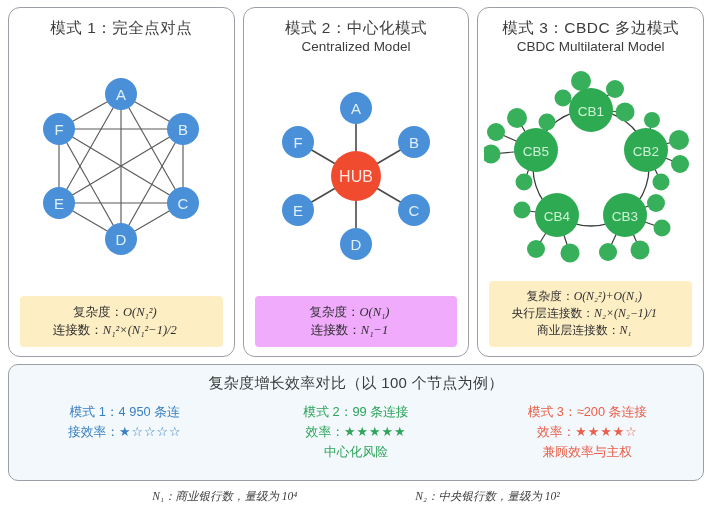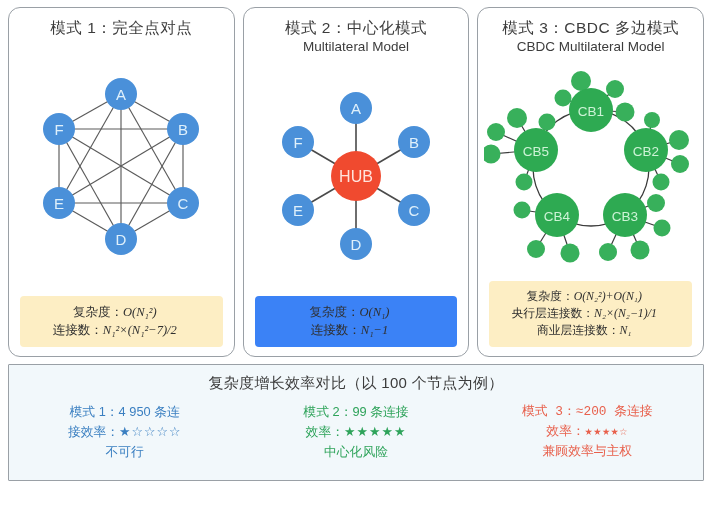--- a/index.html
+++ b/index.html
@@ -50,46 +50,46 @@
     width: calc(100% - 22px);
     margin: 0 auto 9px auto;
     border-radius: 4px;
     padding: 7px 17px 8px 4px;
     text-align: center;
     line-height: 1.45;
     font-size: 12.5px;
     color: #2f2f2f;
   }
   .formula.cream { background: #fdeec4; }
-  .formula.blue  { background: #3b82f6; }
+  .formula.blue  { background: #f0abfc; }
   .formula .row { white-space: nowrap; }
   .v { font-style: italic; font-family: "Liberation Serif", "DejaVu Serif", serif; }
 
   
   .compare {
     position: absolute;
     left: 8px; top: 364px;
     width: 696px; height: 117px;
     background: #f2f8fb;
     border: 1.4px solid #9aa0a6;
-    border-radius: 1px;
+    border-radius: 10px;
     padding-top: 9px;
   }
   .compare .head {
     text-align: center;
     font-size: 15px;
     color: #3c3c3c;
     letter-spacing: 0.3px;
   }
   .cols { display: flex; margin-top: 9px; }
   .col { flex: 1 1 0; text-align: center; line-height: 1.55; font-size: 12.8px; }
   .col .l1, .col .l2, .col .l3 { white-space: nowrap; }
   .col.c1 { color: #3a7fc1; }
   .col.c2 { color: #2ea35a; }
-  .col.c3 { color: #e8604c; font-family: Liberation Mono, monospace; }
+  .col.c3 { color: #e8604c; }
   .stars { letter-spacing: 1px; }
 
   
   .foot {
     position: absolute; left: 0; top: 489px; width: 712px;
     display: flex; justify-content: center; gap: 118px;
     font-size: 11.5px; color: #3c3c3c;
   }
   .foot span { white-space: nowrap; }
 
@@ -141,28 +141,28 @@
             <text x="38" y="63" text-anchor="middle" font-size="15" fill="#dff0fb">F</text>
           </g>
         </svg>
       </div>
 
       <div class="formula cream">
         <div class="row">
           <span>复杂度：</span><span class="v">O(N₁²)</span>
         </div>
         <div class="row">
-          <span>连接数：</span><span class="v">N₁²×(N₁²−7)/2</span>
+          <span>连接数：</span><span class="v">N₁²×(N₁²−1)/2</span>
         </div>
       </div>
     </div>
 
     <div class="panel">
       <div class="title-cn">模式 2：中心化模式</div>
-      <div class="title-en">Multilateral Model</div>
+      <div class="title-en">Centralized Model</div>
 
       <div class="figure">
         <svg width="200" height="190" viewBox="0 0 200 190">
           <g stroke="#4a4a4a" stroke-width="1.6">
             <line x1="100" y1="95" x2="100" y2="27"></line>
             <line x1="100" y1="95" x2="158" y2="61"></line>
             <line x1="100" y1="95" x2="158" y2="129"></line>
             <line x1="100" y1="95" x2="100" y2="163"></line>
             <line x1="100" y1="95" x2="42" y2="129"></line>
             <line x1="100" y1="95" x2="42" y2="61"></line>
@@ -294,21 +294,20 @@
 
   <div class="compare">
     <div class="head">复杂度增长效率对比（以 100 个节点为例）</div>
     <div class="cols">
 
       <div class="col c1">
         <div class="l1">模式 1：4 950 条连</div>
         <div class="l2">
           <span>接效率：</span><span class="stars">★☆☆☆☆</span>
         </div>
-        <div class="l3">不可行</div>
       </div>
 
       <div class="col c2">
         <div class="l1">模式 2：99 条连接</div>
         <div class="l2">
           <span>效率：</span><span class="stars">★★★★★</span>
         </div>
         <div class="l3">中心化风险</div>
       </div>
 
@@ -316,14 +315,18 @@
         <div class="l1">模式 3：≈200 条连接</div>
         <div class="l2">
           <span>效率：</span><span class="stars">★★★★☆</span>
         </div>
         <div class="l3">兼顾效率与主权</div>
       </div>
 
     </div>
   </div>
 
+  <div class="foot">
+    <span class="v">N₁：商业银行数，量级为 10⁴</span>
+    <span class="v">N₂：中央银行数，量级为 10²</span>
+  </div>
 
 </div>
 
 </body></html>

